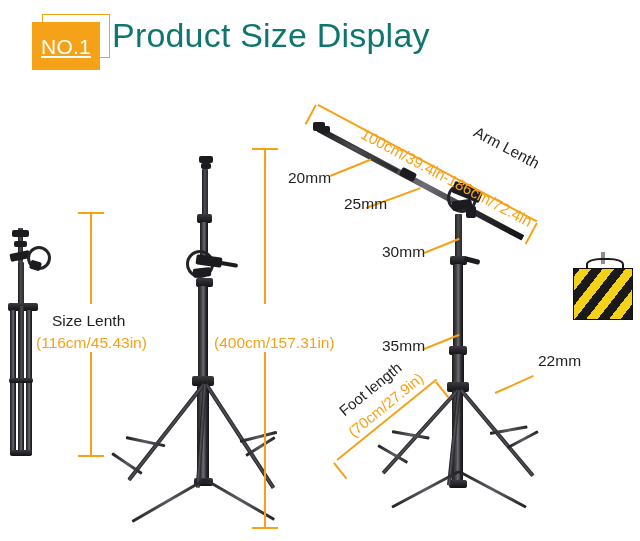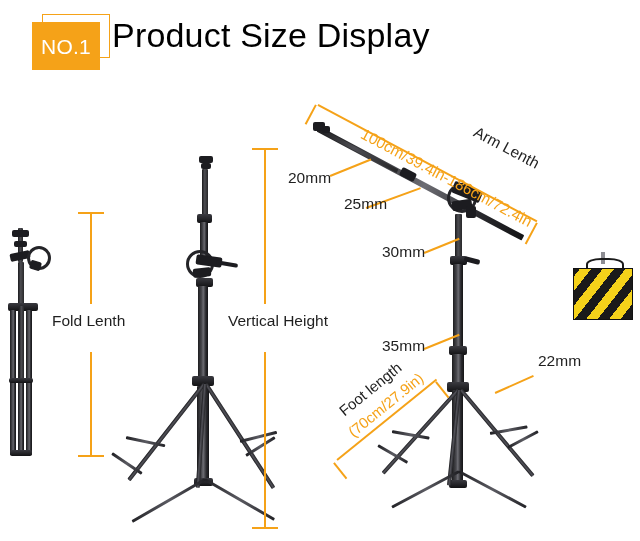--- a/index.html
+++ b/index.html
@@ -15,25 +15,25 @@
   .badge-outline{
     position:absolute;left:10px;top:0;width:68px;height:44px;
     border:1.6px solid #F5A218;box-sizing:border-box;
   }
   .badge-fill{
     position:absolute;left:0;top:8px;width:68px;height:48px;background:#F5A218;
   }
   .badge-text{
     position:absolute;left:0;top:8px;width:68px;height:48px;
     display:flex;align-items:center;justify-content:center;
-    color:#ffffff;font-size:21px;letter-spacing:.2px;line-height:1;
+    color:#ffffff;font-size:21px;letter-spacing:.2px;line-height:1;text-decoration:underline;
   }
   .page-title{
     position:absolute;left:112px;top:16px;
-    font-size:34px;color:#000000;font-weight:400;letter-spacing:.2px;
+    font-size:34px;color:#0f766e;font-weight:400;letter-spacing:.2px;
     white-space:nowrap;
   }
 
   
   .lbl{position:absolute;white-space:nowrap;line-height:1.15;}
   .lbl-dark{color:#1f1f1f;}
   .lbl-orange{color:#F5A218;}
   .sz16{font-size:15.5px;}
   .sz15{font-size:15px;}
 
@@ -101,21 +101,22 @@
     <div class="tube" style="left:26px;top:383px;width:6px;height:72px;"></div>
     <div class="collar" style="left:10px;top:450px;width:22px;height:6px;"></div>
   </div>
 
   <div>
     <div class="hcap" style="left:78px;top:212px;width:26px;"></div>
     <div class="vline" style="left:90px;top:212px;height:92px;"></div>
     <div class="vline" style="left:90px;top:352px;height:104px;"></div>
     <div class="hcap" style="left:78px;top:455px;width:26px;"></div>
   </div>
-  <div class="lbl lbl-dark sz16" style="left:52px;top:312px;">Fold Lenth</div>
+  <div class="lbl lbl-dark sz16" style="left:52px;top:312px;">Size Lenth</div>
+  <div class="lbl lbl-orange sz16" style="left:36px;top:334px;">(116cm/45.43in)</div>
 
   <div>
 
     <div class="knob" style="left:199px;top:156px;width:14px;height:7px;"></div>
     <div class="knob" style="left:201px;top:163px;width:10px;height:6px;"></div>
 
     <div class="tube-thin" style="left:202px;top:169px;width:6px;height:48px;"></div>
     <div class="collar" style="left:197px;top:214px;width:15px;height:9px;"></div>
 
     <div class="tube" style="left:200px;top:222px;width:8px;height:36px;"></div>
@@ -144,21 +145,21 @@
     <div class="brace" style="left:112px;top:452px;width:36px;height:3px;transform:rotate(34deg);"></div>
     <div class="brace" style="left:246px;top:454px;width:34px;height:3px;transform:rotate(-32deg);"></div>
   </div>
 
   <div>
     <div class="hcap" style="left:252px;top:148px;width:26px;"></div>
     <div class="vline" style="left:264px;top:148px;height:156px;"></div>
     <div class="vline" style="left:264px;top:352px;height:176px;"></div>
     <div class="hcap" style="left:252px;top:527px;width:26px;"></div>
   </div>
-  <div class="lbl lbl-dark sz16" style="left:228px;top:312px;">Vertical Height</div>
+  <div class="lbl lbl-orange sz16" style="left:214px;top:334px;">(400cm/157.31in)</div>
 
   <div>
 
     <div class="tube" style="left:318px;top:126px;width:232px;height:6px;transform:rotate(28deg);transform-origin:0 50%;"></div>
     <div class="tube-thin" style="left:318px;top:127px;width:90px;height:4px;transform:rotate(28deg);transform-origin:0 50%;"></div>
 
     <div class="knob" style="left:313px;top:122px;width:12px;height:9px;"></div>
     <div class="knob" style="left:322px;top:126px;width:8px;height:7px;"></div>
 
     <div class="knob" style="left:400px;top:170px;width:16px;height:9px;transform:rotate(28deg);"></div>

